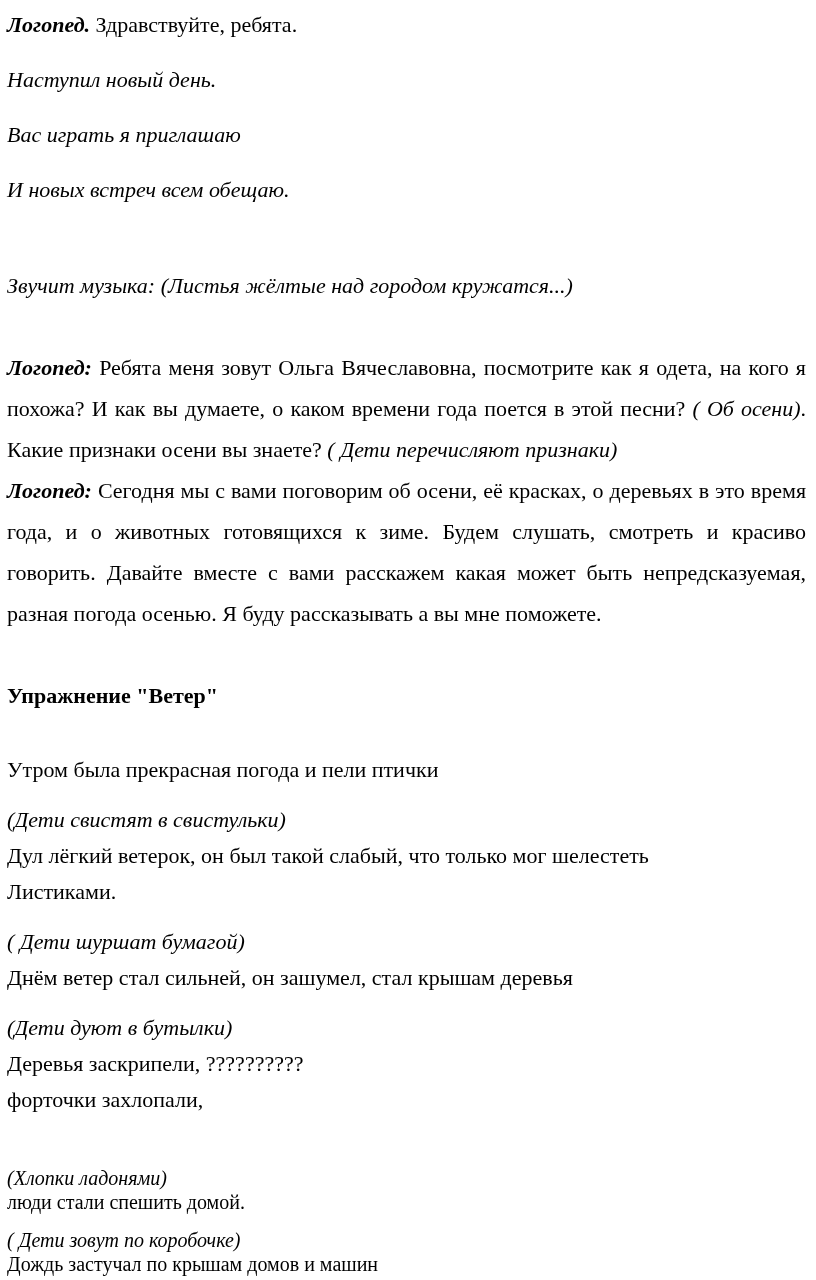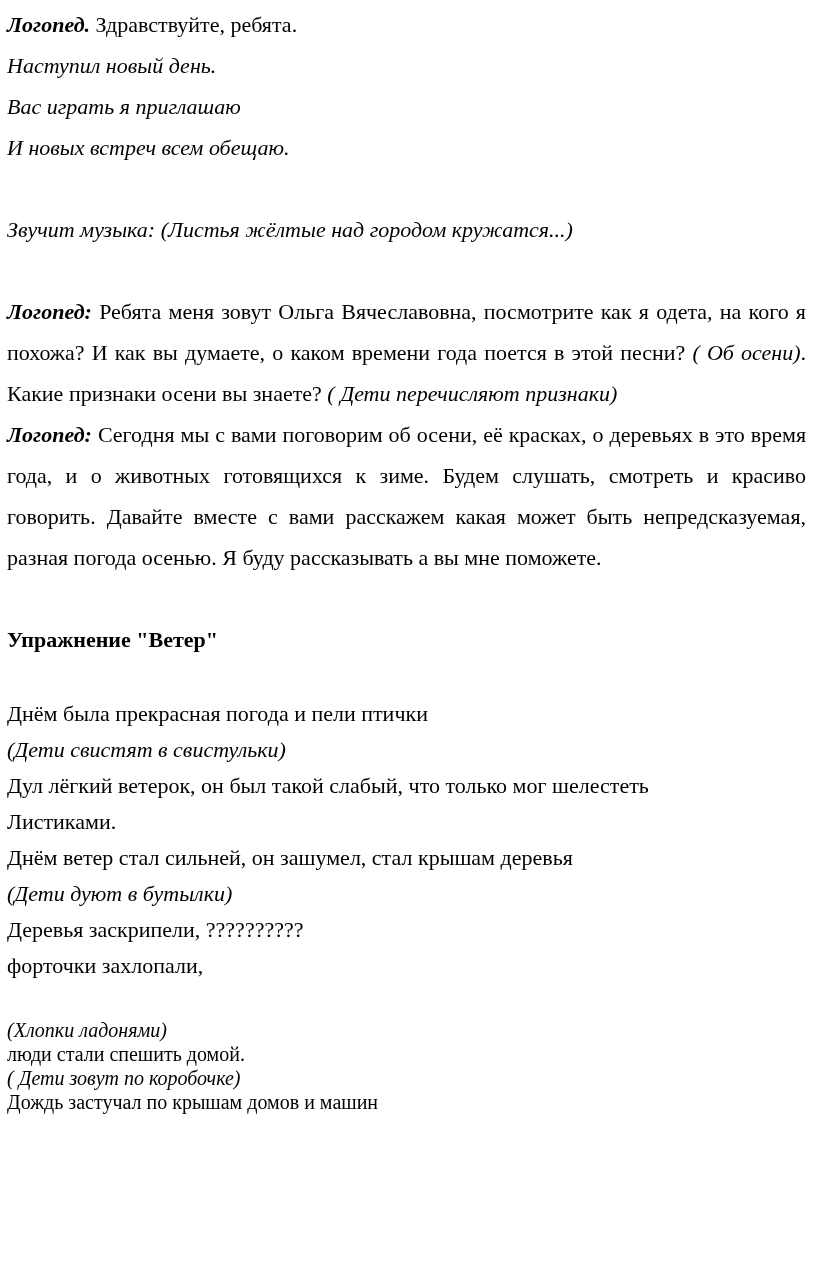--- a/index.html
+++ b/index.html
@@ -10,21 +10,21 @@
     background: #ffffff;
     color: #000000;
     font-family: "Liberation Serif", "DejaVu Serif", serif;
     font-size: 22px;
     padding: 4px 10px 0 7px;
     overflow: hidden;
   }
   p { margin: 0; }
   .lh-a { line-height: 41px; }
   .lh-b { line-height: 36px; }
-  .i  { font-style: italic; }
+  .i  { font-style: italic; margin-top: 14px; }
   .b  { font-weight: bold; }
   .bi { font-weight: bold; font-style: italic; }
   .just { text-align: justify; }
   .sp-a { height: 41px; }
   .sp-b { height: 36px; }
   .sp-c { height: 34px; }
   .small { font-size: 20px; line-height: 24px; }
 </style>
 </head>
 <body>
@@ -45,24 +45,25 @@
   <p class="lh-a just"><span class="bi">Логопед:</span><span> Ребята меня зовут Ольга Вячеславовна, посмотрите как я одета, на кого я похожа? И как вы думаете, о каком времени года поется в этой песни? </span><span class="i">( Об осени)</span><span>. Какие признаки осени вы знаете? </span><span class="i">( Дети перечисляют признаки)</span></p>
 
   <p class="lh-a just"><span class="bi">Логопед:</span><span> Сегодня мы с вами поговорим об осени, её красках, о деревьях в это время года, и о животных готовящихся к зиме. Будем слушать, смотреть и красиво говорить.  Давайте вместе с вами расскажем какая может быть непредсказуемая,  разная погода осенью. Я буду рассказывать а вы мне поможете.</span></p>
 
   <div class="sp-a"></div>
 
   <p class="lh-a b">Упражнение  "Ветер"</p>
 
   <div class="sp-b"></div>
 
-  <p class="lh-b">Днём была прекрасная погода и пели птички</p>
+  <p class="lh-b">Утром была прекрасная погода и пели птички</p>
   <p class="lh-b i">(Дети свистят в свистульки)</p>
   <p class="lh-b">Дул лёгкий ветерок, он был такой слабый, что только мог шелестеть</p>
   <p class="lh-b">Листиками.</p>
+  <p class="lh-b i">( Дети шуршат бумагой)</p>
   <p class="lh-b">Днём ветер стал сильней, он зашумел, стал крышам деревья</p>
   <p class="lh-b i">(Дети дуют в бутылки)</p>
   <p class="lh-b">Деревья заскрипели, ??????????</p>
   <p class="lh-b">форточки захлопали,</p>
 
   <div class="sp-c"></div>
 
   <p class="small i">(Хлопки ладонями)</p>
   <p class="small">люди стали спешить домой.</p>
   <p class="small i">( Дети зовут по коробочке)</p>

